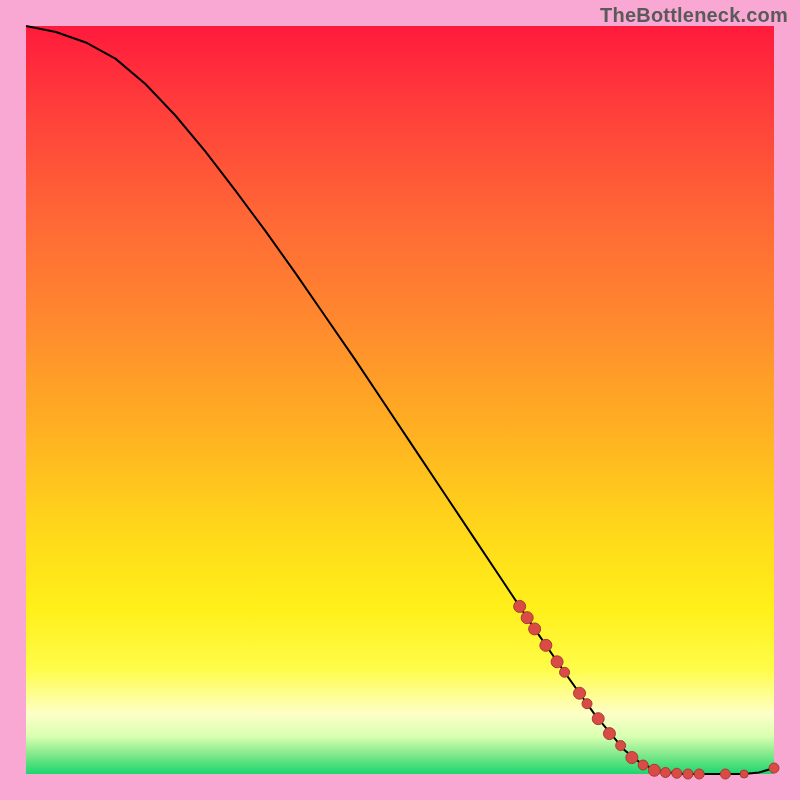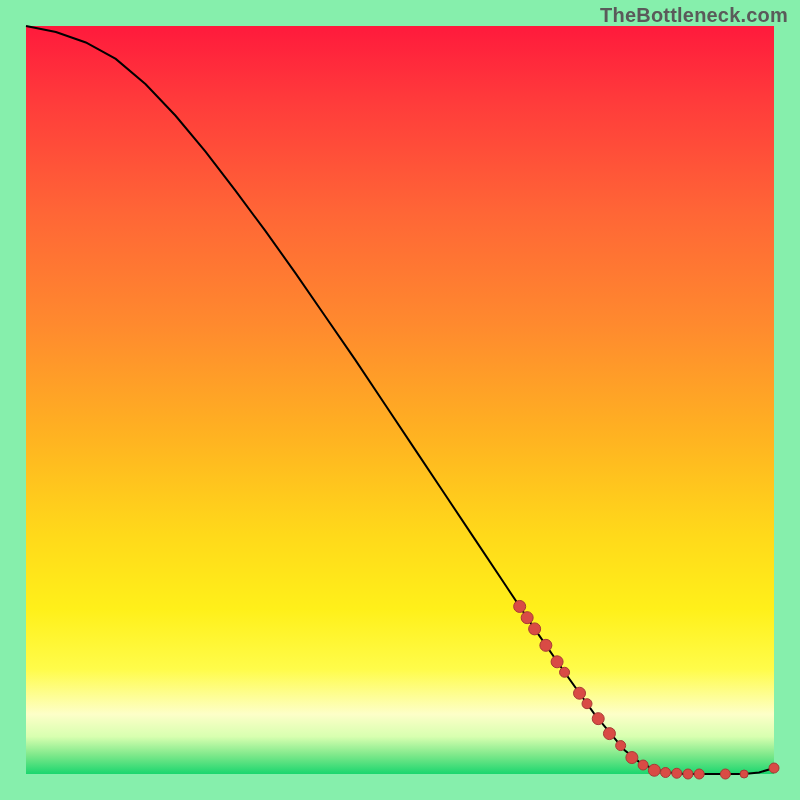--- a/index.html
+++ b/index.html
@@ -7,21 +7,21 @@
     padding: 0;
     width: 800px;
     height: 800px;
     background: #000;
     overflow: hidden;
   }
   .stage {
     position: relative;
     width: 800px;
     height: 800px;
-    background: #86efac;
+    background: #f9a8d4;
   }
   .plot {
     position: absolute;
     left: 26px;
     top: 26px;
     width: 748px;
     height: 748px;
     
     background: linear-gradient(
       to bottom,

